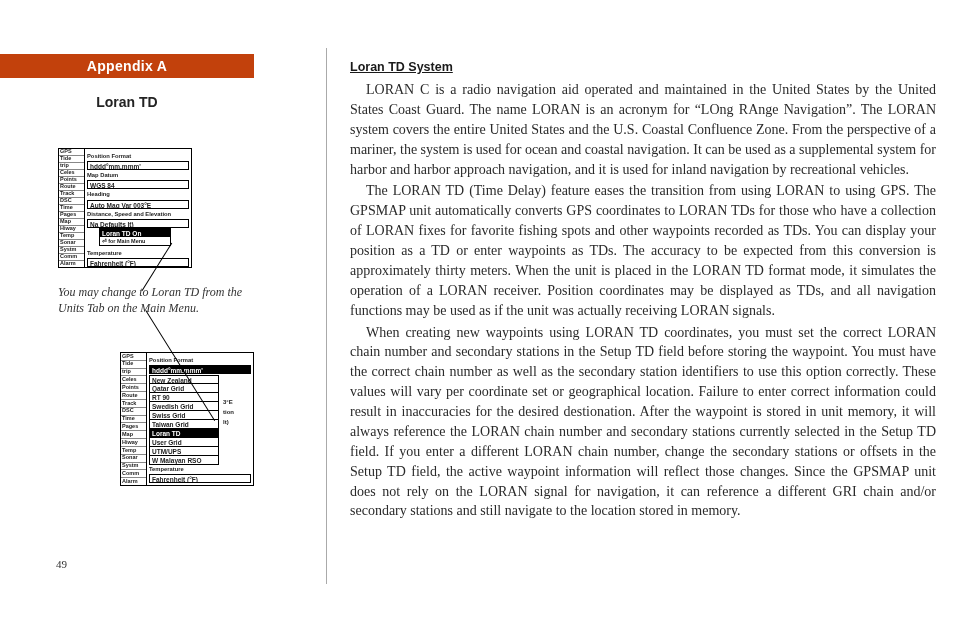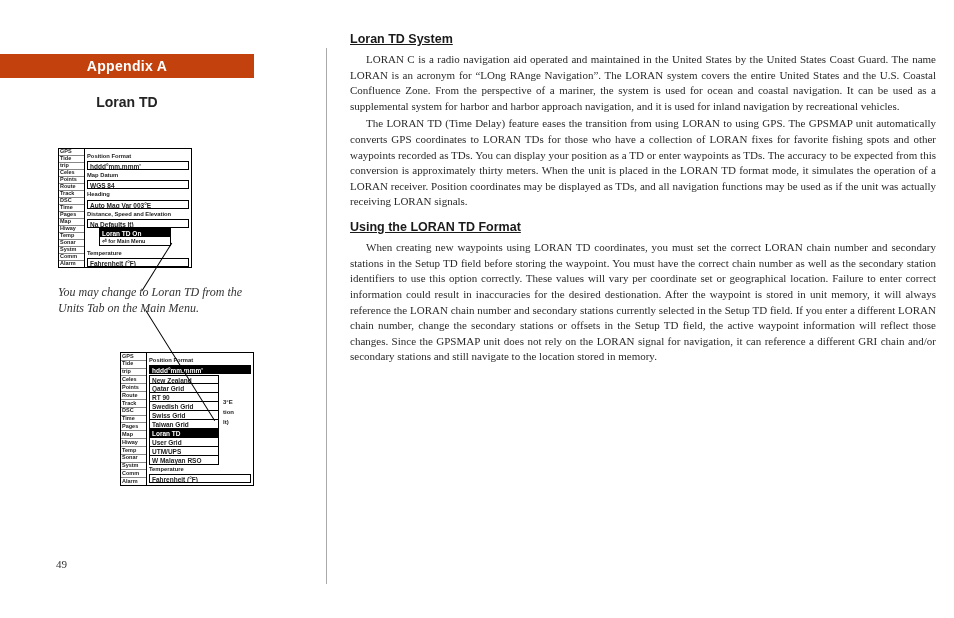--- a/index.html
+++ b/index.html
@@ -1,41 +1,41 @@
 <!DOCTYPE html>
 <html><head>
 <meta charset="utf-8">
 <style>
   * { box-sizing: border-box; margin: 0; padding: 0; }
   html, body { width: 954px; height: 618px; background: #ffffff; font-family: Georgia, 'Times New Roman', serif; color: #222; }
   .page { display: flex; width: 954px; height: 618px; position: relative; }
   .left-col { width: 326px; position: relative; }
   .rule { position: absolute; left: 326px; top: 48px; width: 0; height: 536px; border-left: 1px solid #aaa; }
-  .right-col { width: 628px; padding: 32px 18px 0 24px; position: relative; }
+  .right-col { width: 628px; padding: 60px 18px 0 24px; position: relative; }
   .appendix-bar { position: absolute; left: 0; top: 54px; width: 254px; height: 24px; background: #c2410c; color: #fff; font-family: "Helvetica Neue", Arial, sans-serif; font-weight: 600; font-size: 14px; text-align: center; line-height: 24px; letter-spacing: 0.3px; }
   .section-title { position: absolute; left: 0; top: 94px; width: 254px; text-align: center; font-family: "Helvetica Neue", Arial, sans-serif; font-weight: 600; font-size: 14px; color: #232323; }
   .fig-wrap { position: absolute; border: 1px solid #000; background: #fff; }
   .fig1 { left: 58px; top: 148px; width: 134px; height: 120px; }
   .fig2 { left: 120px; top: 352px; width: 134px; height: 134px; }
   .fig-table { display: flex; width: 100%; height: 100%; font-family: Arial, sans-serif; }
   .tabs { width: 26px; border-right: 1px solid #000; background:#fff; display:flex; flex-direction:column; }
   .tab { flex: 1 1 auto; border-bottom: 1px solid #888; font-size: 5.5px; font-weight: bold; padding-left: 1px; line-height: 1; display:flex; align-items:center; overflow:hidden; }
   .tab:last-child { border-bottom: none; }
   .content { flex: 1; padding: 2px 2px; font-size: 6.5px; font-weight: bold; line-height: 1.25; }
   .lbl { font-size: 5.8px; font-weight: bold; margin-top: 2px; }
   .field { border: 1px solid #000; padding: 0 2px; margin-top: 1px; font-size: 6.5px; font-weight: bold; background:#fff; height:9px; line-height:9px; overflow:hidden; }
   .field.sel { background:#000; color:#fff; }
   .popup-row { border:1px solid #000; border-top:none; font-size:6.5px; font-weight:bold; padding:0 2px; background:#fff; height:9px; line-height:9px; overflow:hidden;}
   .popup-row:first-child { border-top:1px solid #000; }
   .popup-row.hi { background:#000; color:#fff; }
   .caption { position: absolute; left: 58px; top: 284px; width: 212px; font-style: italic; font-size: 12px; line-height: 1.35; color: #333; }
   .pnum { position: absolute; left: 56px; top: 558px; font-size: 11px; color:#333; }
   .h { font-family: "Helvetica Neue", Arial, sans-serif; font-weight: 700; font-size: 12.5px; text-decoration: underline; margin-bottom: 6px; margin-top: 10px; color:#1a1a1a;}
   .h:first-child { margin-top: 0; }
-  .para { font-size: 11px; line-height: 1.42; text-align: justify; text-indent: 16px; color:#2a2a2a; margin-bottom: 2px; }
+  .para { font-size: 14px; line-height: 1.42; text-align: justify; text-indent: 16px; color:#2a2a2a; margin-bottom: 2px; }
   
   .line { position:absolute; background:#000; height:0.6px; transform-origin: left center; }
 </style>
 </head>
 <body>
 
 <div class="page">
   <div class="left-col">
     <div class="appendix-bar">Appendix A</div>
     <div class="section-title">Loran TD</div>
@@ -134,16 +134,15 @@
 
     <div class="pnum">49</div>
   </div>
 
   <div class="rule"></div>
 
   <div class="right-col">
     <div class="h">Loran TD System</div>
     <p class="para">LORAN C is a radio navigation aid operated and maintained in the United States by the United States Coast Guard. The name LORAN is an acronym for “LOng RAnge Navigation”. The LORAN system covers the entire United States and the U.S. Coastal Confluence Zone. From the perspective of a mariner, the system is used for ocean and coastal navigation. It can be used as a supplemental system for harbor and harbor approach navigation, and it is used for inland navigation by recreational vehicles.</p>
     <p class="para">The LORAN TD (Time Delay) feature eases the transition from using LORAN to using GPS. The GPSMAP unit automatically converts GPS coordinates to LORAN TDs for those who have a collection of LORAN fixes for favorite fishing spots and other waypoints recorded as TDs. You can display your position as a TD or enter waypoints as TDs. The accuracy to be expected from this conversion is approximately thirty meters. When the unit is placed in the LORAN TD format mode, it simulates the operation of a LORAN receiver. Position coordinates may be displayed as TDs, and all navigation functions may be used as if the unit was actually receiving LORAN signals.</p>
-    <div class="h">Using the LORAN TD Format</div>
     <p class="para">When creating new waypoints using LORAN TD coordinates, you must set the correct LORAN chain number and secondary stations in the Setup TD field before storing the waypoint. You must have the correct chain number as well as the secondary station identifiers to use this option correctly. These values will vary per coordinate set or geographical location. Failure to enter correct information could result in inaccuracies for the desired destionation. After the waypoint is stored in unit memory, it will always reference the LORAN chain number and secondary stations currently selected in the Setup TD field. If you enter a different LORAN chain number, change the secondary stations or offsets in the Setup TD field, the active waypoint information will reflect those changes. Since the GPSMAP unit does not rely on the LORAN signal for navigation, it can reference a different GRI chain and/or secondary stations and still navigate to the location stored in memory.</p>
   </div>
 </div>
 
 </body></html>

